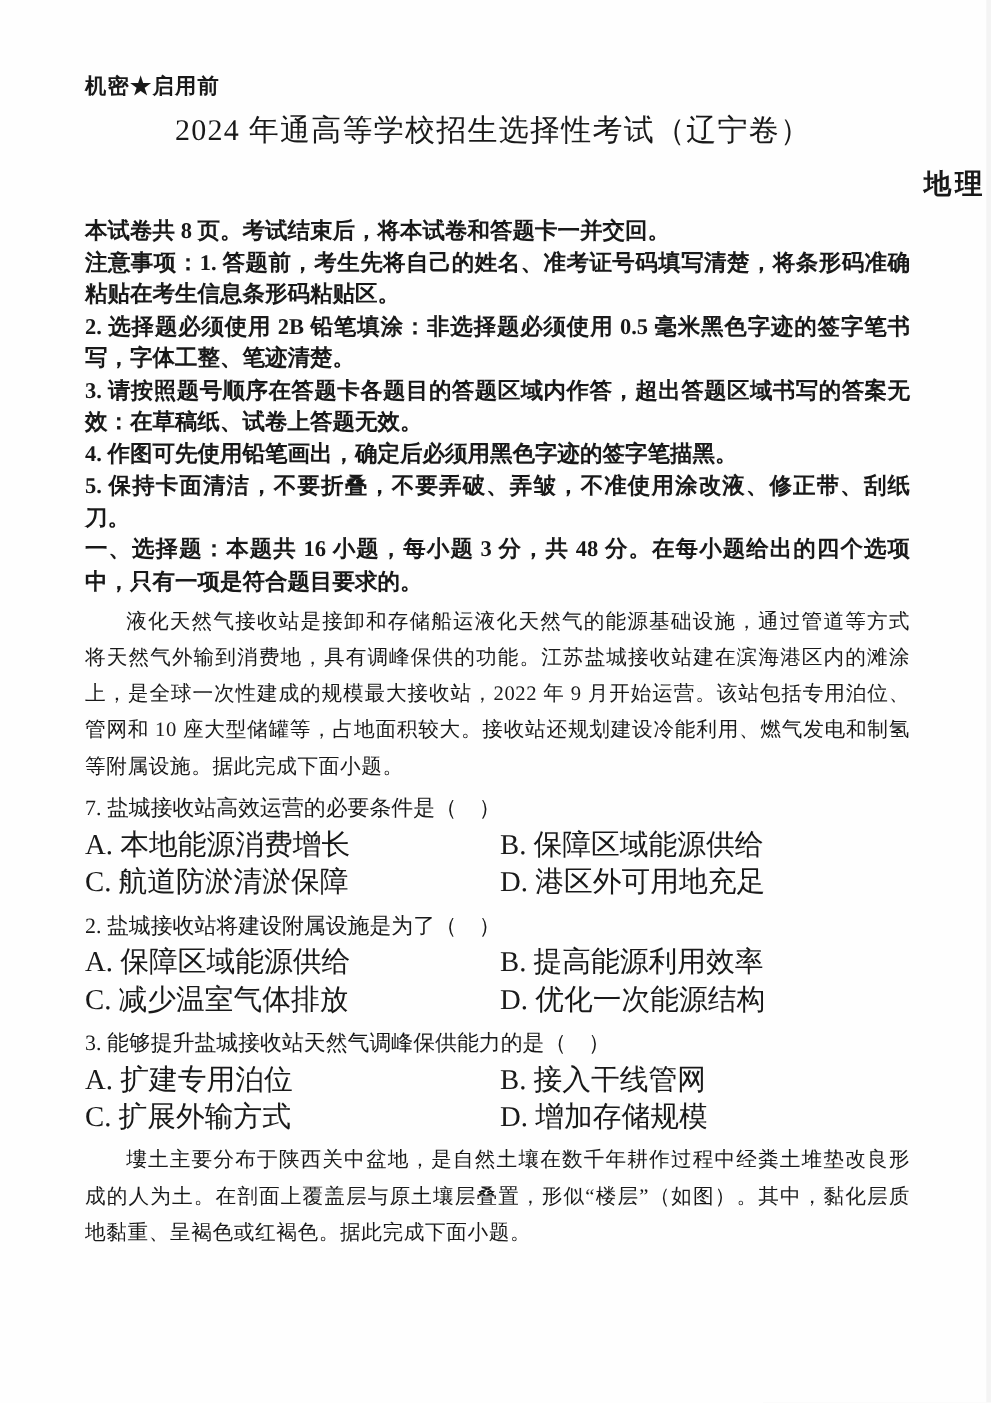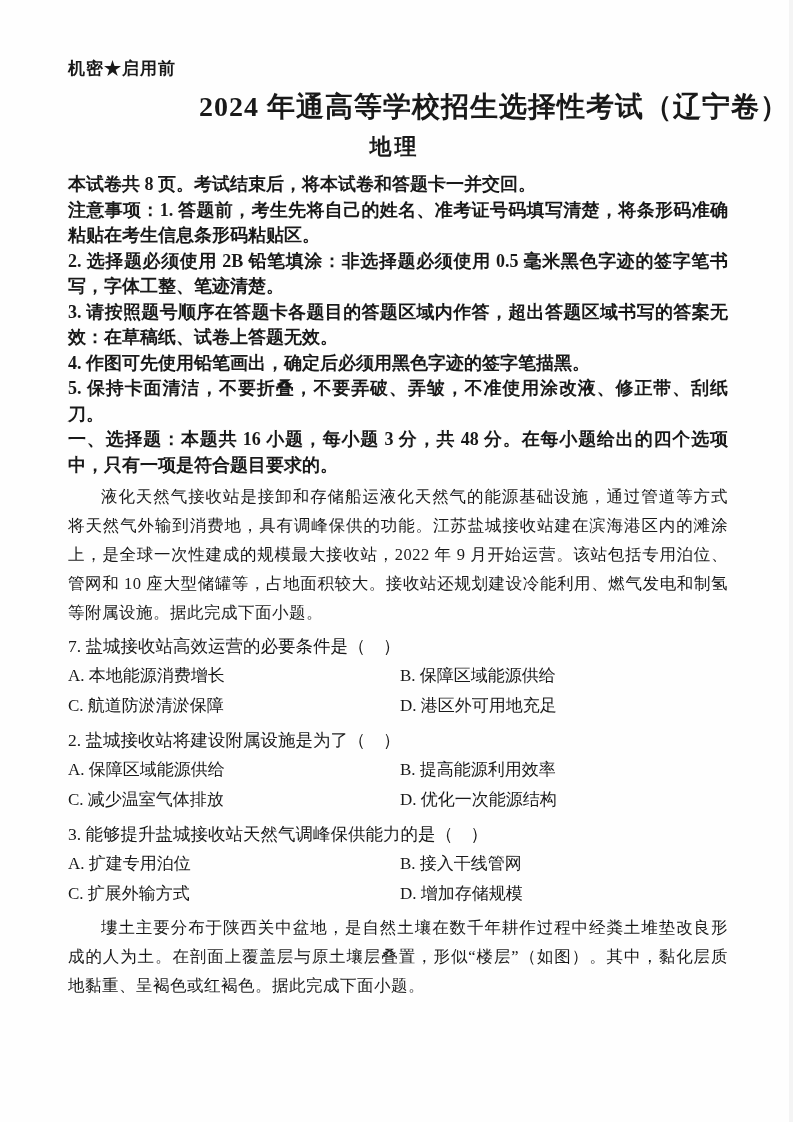--- a/index.html
+++ b/index.html
@@ -25,32 +25,32 @@
     font-size: 17px;
     font-weight: 700;
     letter-spacing: 1px;
   }
   .title {
     position: absolute;
     top: 88px;
     left: 0;
     right: 0;
     margin: 0;
-    text-align: right;
-    font-size: 28px;
-    font-weight: 700;
+    text-align: center;
+    font-size: 24px;
+    font-weight: 400;
     letter-spacing: 1px;
   }
   .subject {
     position: absolute;
     top: 132px;
     left: 0;
     right: 0;
     margin: 0;
-    text-align: center;
+    text-align: right;
     font-size: 22px;
     font-weight: 700;
     letter-spacing: 3px;
   }
   .content {
     position: absolute;
     left: 68px;
     top: 172px;
     width: 660px;
   }
@@ -71,21 +71,21 @@
   }
   .question { margin-top: 4px; }
   .stem {
     font-size: 17.5px;
     line-height: 30px;
     font-weight: 400;
   }
   .opt-row {
     display: grid;
     grid-template-columns: 332px auto;
-    font-size: 17px;
+    font-size: 23px;
     line-height: 30px;
   }
   .opt { display: block; }
 </style>
 </head>
 <body>
 
 <div class="page">
 
   <div class="confidential">机密★启用前</div>

